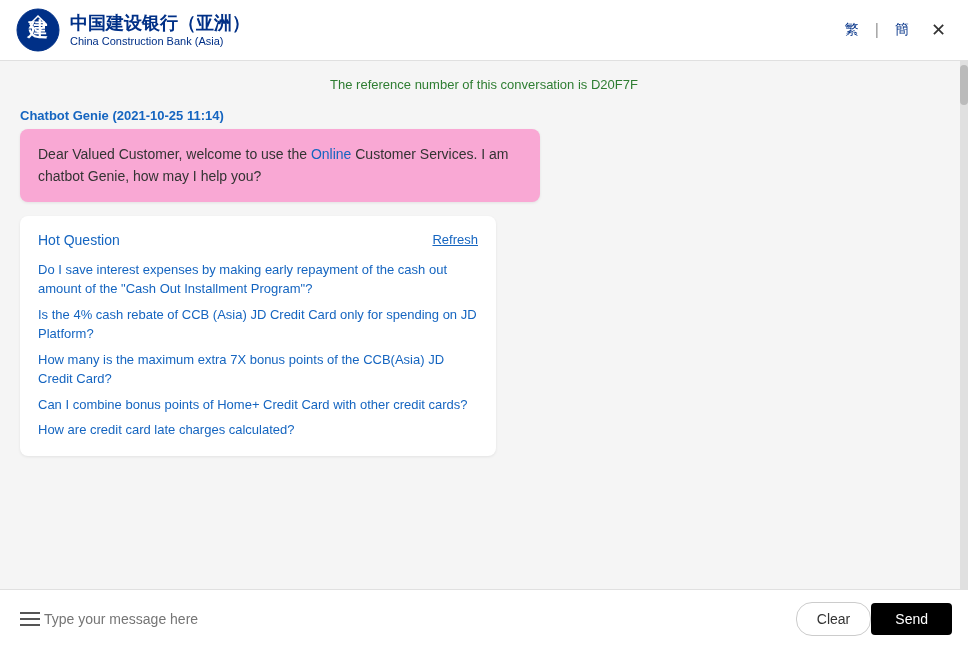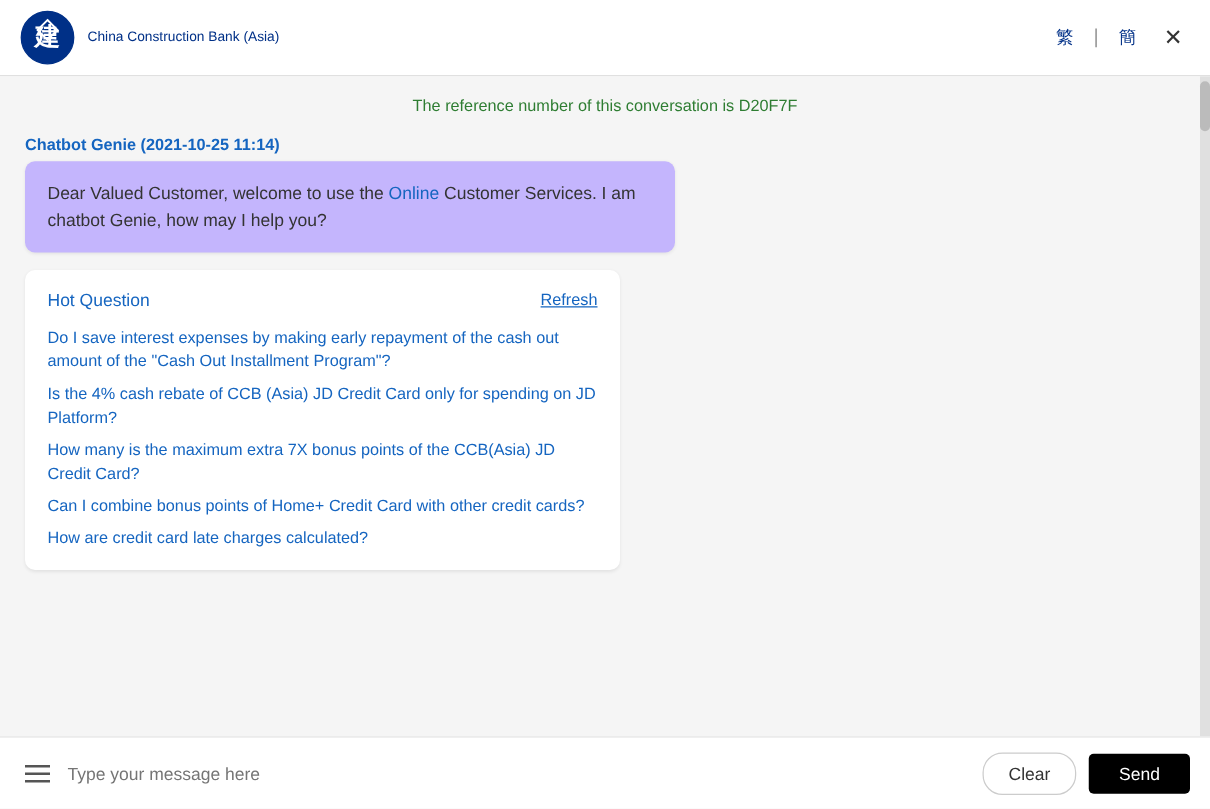--- a/index.html
+++ b/index.html
@@ -112,21 +112,21 @@
     }
 
     .chatbot-label {
       color: #1565c0;
       font-size: 13px;
       margin-bottom: 6px;
       font-weight: bold;
     }
 
     .chat-bubble {
-      background: #c4b5fd;
+      background: #f9a8d4;
       border-radius: 8px;
       padding: 14px 18px;
       font-size: 14px;
       color: #333;
       line-height: 1.6;
       box-shadow: 0 1px 3px rgba(0,0,0,0.08);
       margin-bottom: 14px;
       max-width: 530px;
     }
     .chat-bubble .highlight {
@@ -173,21 +173,20 @@
       margin-bottom: 0;
     }
 
     
     .input-area {
       background: #fff;
       border-top: 1px solid #e0e0e0;
       padding: 10px 16px;
       display: flex;
       align-items: center;
-      gap: 10px;
       min-height: 58px;
     }
     .menu-icon {
       color: #555;
       font-size: 18px;
       cursor: pointer;
       display: flex;
       flex-direction: column;
       gap: 4px;
       padding: 4px;
@@ -234,20 +233,21 @@
 <div class="header">
   <div class="logo-area">
 
     <svg class="logo-icon" viewBox="0 0 44 44" xmlns="http://www.w3.org/2000/svg">
       <circle cx="22" cy="22" r="21" fill="#003087" stroke="#003087" stroke-width="1"></circle>
       <text x="22" y="28" text-anchor="middle" fill="white" font-size="20" font-weight="bold" font-family="serif">建</text>
 
       <polygon points="22,8 30,16 22,24 14,16" fill="none" stroke="white" stroke-width="1.5"></polygon>
     </svg>
     <div class="logo-text">
+      <span class="logo-cn">中国建设银行（亚洲）</span>
       <span class="logo-en">China Construction Bank (Asia)</span>
     </div>
   </div>
   <div class="header-right">
     <button class="lang-btn">繁</button>
     <span class="lang-divider">|</span>
     <button class="lang-btn">簡</button>
     <button class="close-btn">✕</button>
   </div>
 </div>

